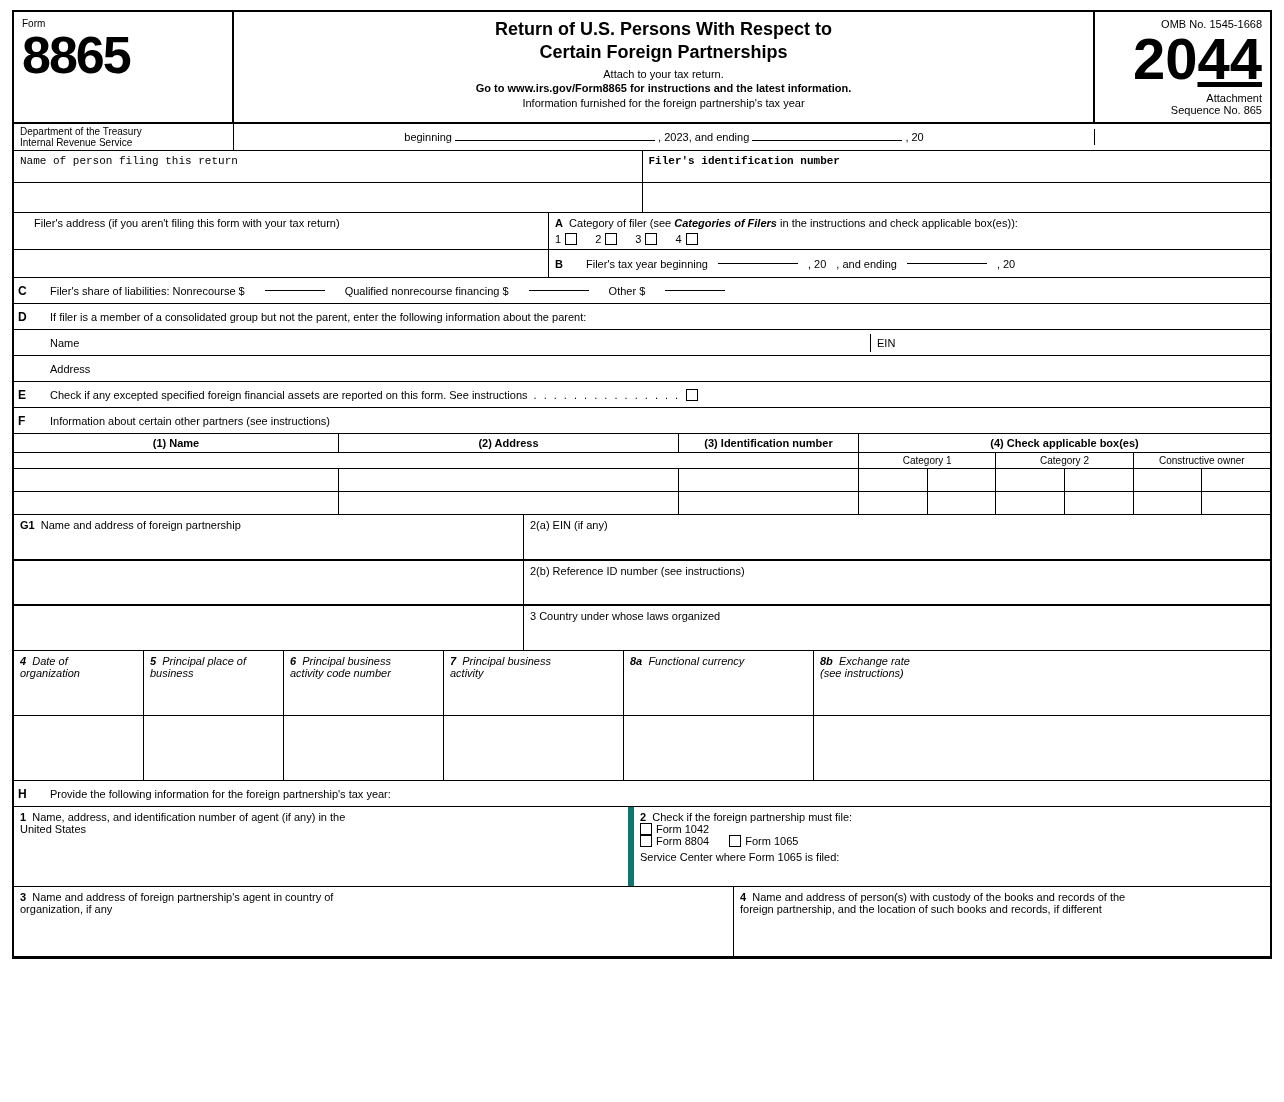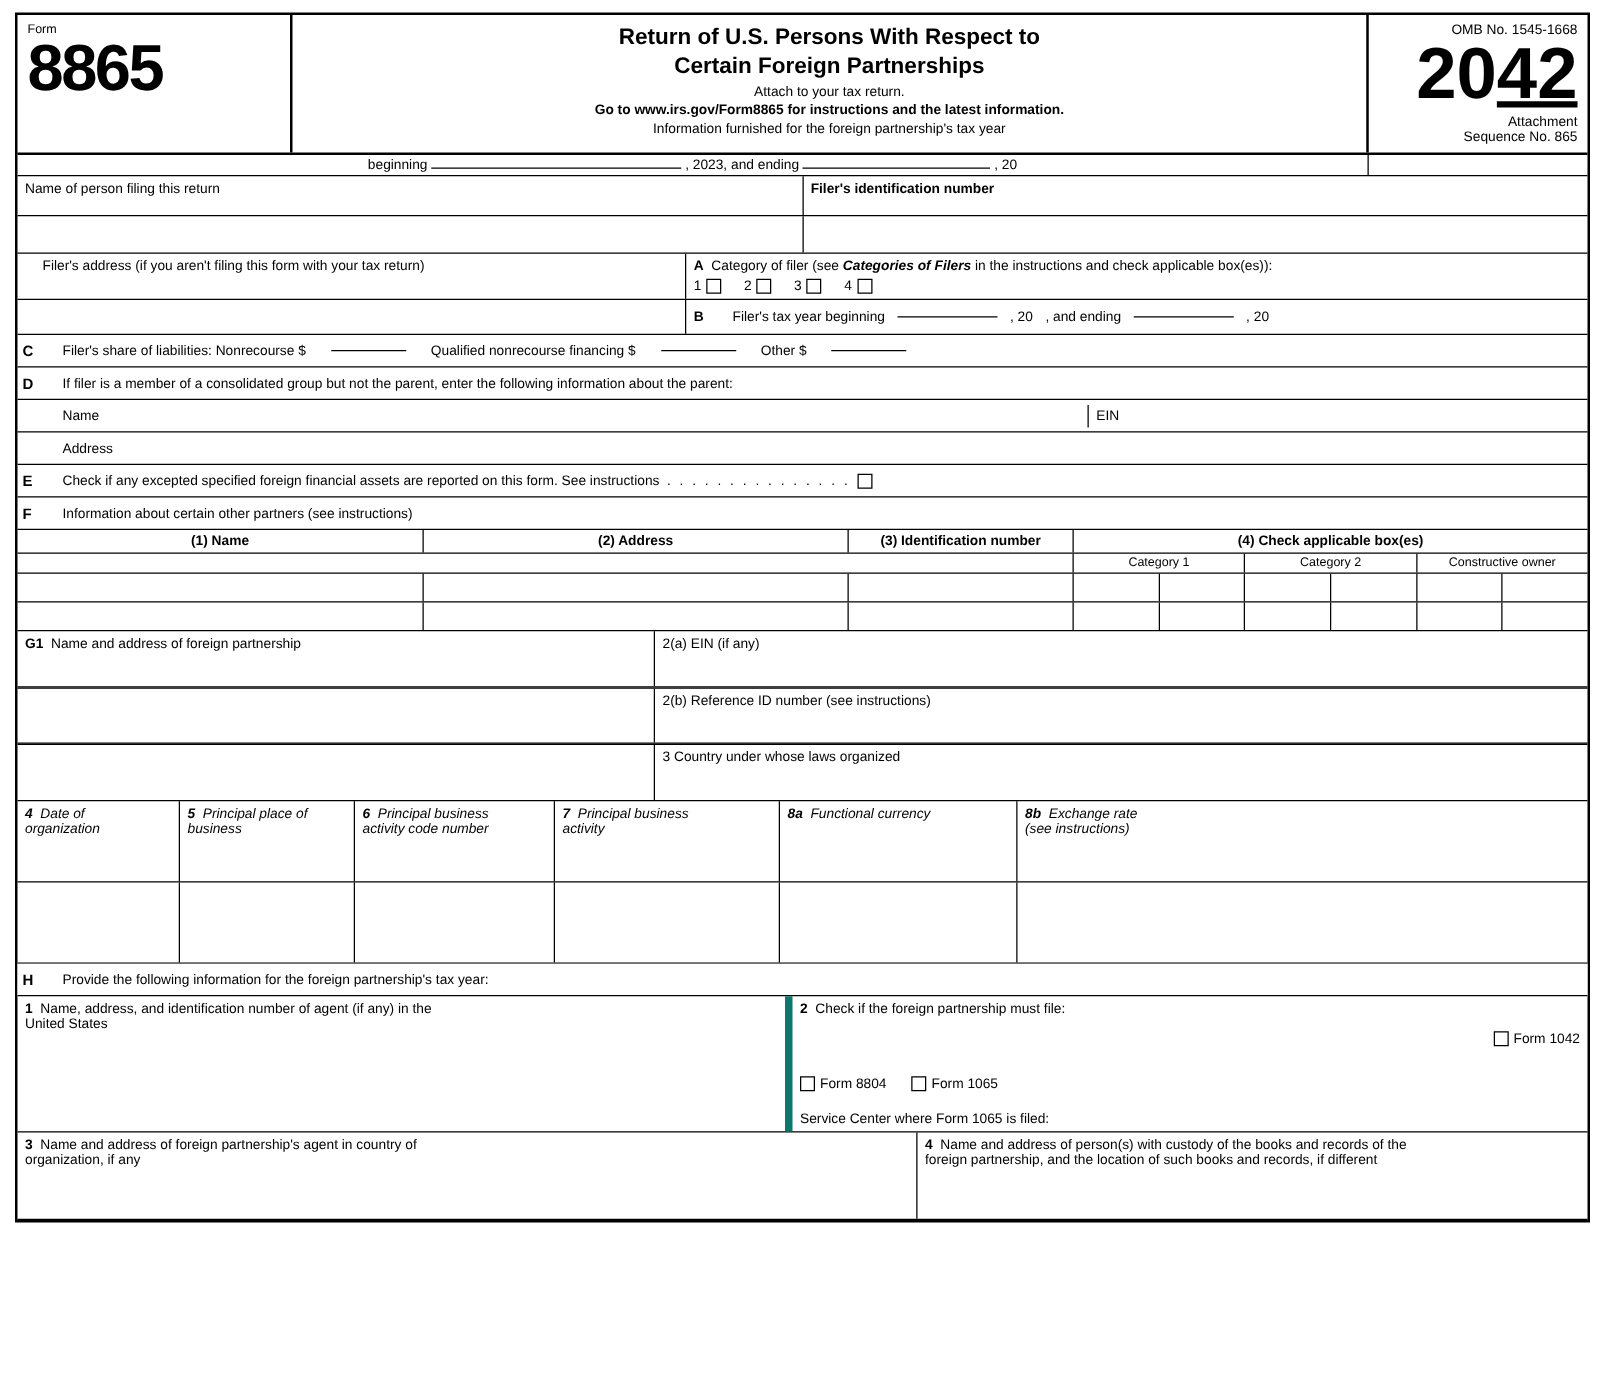--- a/index.html
+++ b/index.html
@@ -103,20 +103,21 @@
       width: 175px;
       padding: 2px 6px;
       font-size: 11px;
       text-align: right;
     }
     
     .name-row {
       display: flex;
       border-bottom: 1px solid #000;
       min-height: 32px;
+      font-family: Liberation Mono, monospace;
     }
     .name-col {
       flex: 1;
       border-right: 1px solid #000;
       padding: 4px 6px;
       font-size: 11px;
     }
     .filer-id-col {
       flex: 1;
       padding: 4px 6px;
@@ -432,22 +433,21 @@
     }
     .h-item-right {
       flex: 1;
       padding: 4px 6px;
       font-size: 11px;
     }
     .check-form {
       display: flex;
       align-items: center;
       gap: 4px;
-      margin: 12px 0;
-      justify-content: flex-end;
+      margin: 0 0;
     }
     .h-items-bottom {
       display: flex;
       border-bottom: 1px solid #000;
       min-height: 70px;
     }
     .h-item-left2 {
       width: 720px;
       border-right: 1px solid #000;
       padding: 4px 6px;
@@ -476,30 +476,34 @@
         <span>Return of U.S. Persons With Respect to</span><br>
         <span>Certain Foreign Partnerships</span>
       </h1>
       <div class="subtitle">Attach to your tax return.</div>
       <div class="subtitle2">Go to www.irs.gov/Form8865 for instructions and the latest information.</div>
       <div class="subtitle">Information furnished for the foreign partnership's tax year</div>
     </div>
     <div class="header-right">
       <div class="omb-text">OMB No. 1545-1668</div>
       <div class="year-big">
-        <span>20</span><span style="text-decoration:underline;">42</span>
+        <span>20</span><span style="text-decoration:underline;">44</span>
       </div>
       <div class="attachment-text">
         <span>Attachment</span><br>
         <span>Sequence No. 865</span>
       </div>
     </div>
   </div>
 
   <div class="taxyear-row">
+    <div class="dept-col">
+      <div>Department of the Treasury</div>
+      <div>Internal Revenue Service</div>
+    </div>
     <div class="taxyear-center">
       <span>beginning</span>
       <span style="display:inline-block;width:200px;border-bottom:1px solid #000;"></span>
       <span>, 2023, and ending</span>
       <span style="display:inline-block;width:150px;border-bottom:1px solid #000;"></span>
       <span>, 20</span>
     </div>
     <div class="seq-col"></div>
   </div>
 

